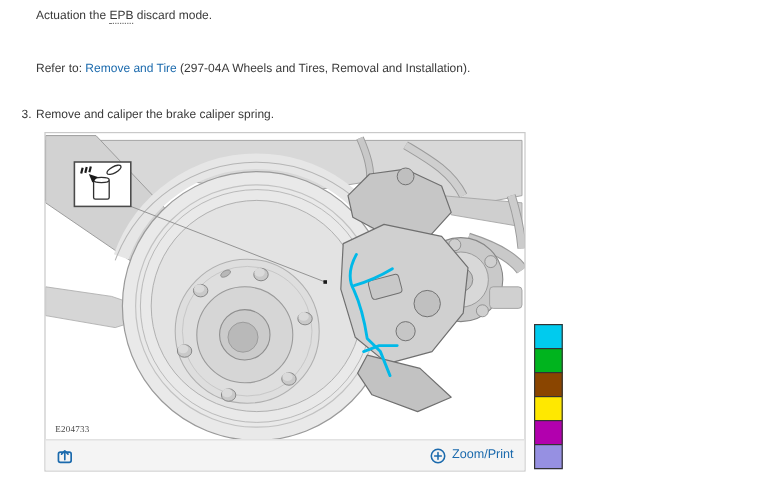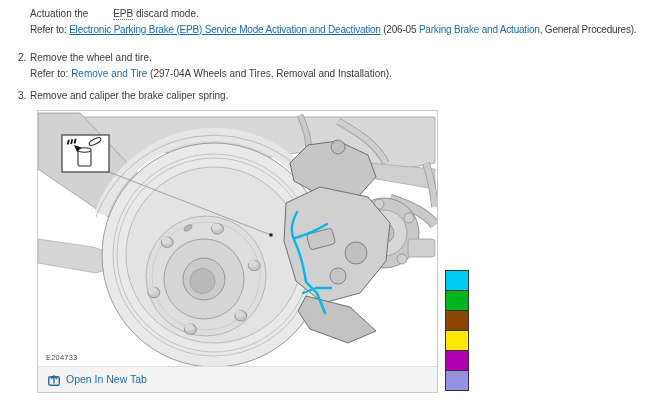--- a/index.html
+++ b/index.html
@@ -6,32 +6,32 @@
   body{
     width:650px;height:400px;position:relative;overflow:hidden;
     background:#ffffff;color:#3a3a3a;
     font-family:"Liberation Sans",sans-serif;font-size:10px;line-height:15.5px;
   }
   .step{position:absolute;}
   .step-line{white-space:nowrap;}
   .tight{letter-spacing:-0.2px;}
   .lnk{color:#1b6aad;cursor:pointer;}
   .lnk.u{text-decoration:underline;}
-  .abbr{border-bottom:1px dotted #777;padding-bottom:0px;cursor:help;margin-left:22px;}
+  .abbr{border-bottom:1px dotted #777;padding-bottom:0px;cursor:help;}
   .num{display:inline-block;width:12px;}
   .indent{padding-left:12px;}
 
   .figure{
     position:absolute;left:37px;top:110px;width:401px;height:283px;
     box-sizing:border-box;border:1px solid #c9c9c9;background:#fff;
   }
   .fig-svg{position:absolute;left:0;top:0;}
   .fig-id{
     position:absolute;left:8px;top:242px;font-size:7.5px;letter-spacing:0.2px;
-    color:#4a4a4a;line-height:10px;
+    color:#4a4a4a;line-height:10px;font-family:Liberation Serif, serif;
   }
   .fig-footer{
     position:absolute;left:0;right:0;bottom:0;height:25px;
     background:#f4f4f4;border-top:1px solid #dcdcdc;
     display:flex;justify-content:space-between;align-items:center;
     padding:0 9px;
   }
   .fig-link{
     display:flex;align-items:center;gap:5px;color:#1b6aad;
     font-size:10.5px;cursor:pointer;line-height:25px;
@@ -42,25 +42,23 @@
   .swatch{
     width:22px;height:19px;border:1px solid #333333;margin-top:-1px;
     cursor:pointer;
   }
 </style>
 </head>
 <body>
 
 <div class="step" style="left:30px;top:6px">
   <div class="step-line"><span>Actuation the </span><span class="abbr">EPB</span><span> discard mode.</span></div>
-  <div class="step-line tight"><span>Refer to: </span><span class="lnk u">Electronic Parking Brake (EPB) Service Mode Activation and Deactivation</span><span> (206-05 </span><span class="lnk">Parking Brake and Actuation</span><span>, General Procedures).</span></div>
 </div>
 
 <div class="step" style="left:18px;top:50px">
-  <div class="step-line"><span class="num">2.</span><span>Remove the wheel and tire.</span></div>
   <div class="step-line indent"><span>Refer to: </span><span class="lnk">Remove and Tire</span><span> (297-04A Wheels and Tires, Removal and Installation).</span></div>
 </div>
 
 <div class="step" style="left:18px;top:88px">
   <div class="step-line"><span class="num">3.</span><span>Remove and caliper the brake caliper spring.</span></div>
 </div>
 
 <div class="figure">
 
   <svg class="fig-svg" width="399" height="255" viewBox="0 0 399 255">
@@ -181,21 +179,27 @@
   </svg>
 
   <div class="fig-id">E204733</div>
 
   <div class="fig-footer">
     <div class="fig-link">
       <svg class="fic" width="14" height="14" viewBox="0 0 14 14">
         <rect x="1.7" y="3.7" width="10.6" height="8.6" rx="1.6" fill="none" stroke="#1b6aad" stroke-width="1.4"></rect>
         <path d="M7,10 V3 M4.3,5.4 L7,2.7 L9.7,5.4" fill="none" stroke="#1b6aad" stroke-width="1.4" stroke-linecap="round" stroke-linejoin="round"></path>
       </svg>
-      <span>Open In New Tab</span>
+    </div>
+    <div class="fig-link">
+      <svg class="fic" width="14" height="14" viewBox="0 0 14 14">
+        <circle cx="7" cy="7" r="5.6" fill="none" stroke="#1b6aad" stroke-width="1.3"></circle>
+        <path d="M7,4.2 V9.8 M4.2,7 H9.8" stroke="#1b6aad" stroke-width="1.3" stroke-linecap="round"></path>
+      </svg>
+      <span>Zoom/Print</span>
     </div>
   </div>
 </div>
 
 <div class="palette">
   <div class="swatch" style="background-color: rgb(0, 203, 238);"></div>
   <div class="swatch" style="background-color: rgb(0, 180, 30);"></div>
   <div class="swatch" style="background-color: rgb(138, 69, 0);"></div>
   <div class="swatch" style="background-color: rgb(255, 232, 0);"></div>
   <div class="swatch" style="background-color: rgb(178, 0, 174);"></div>

